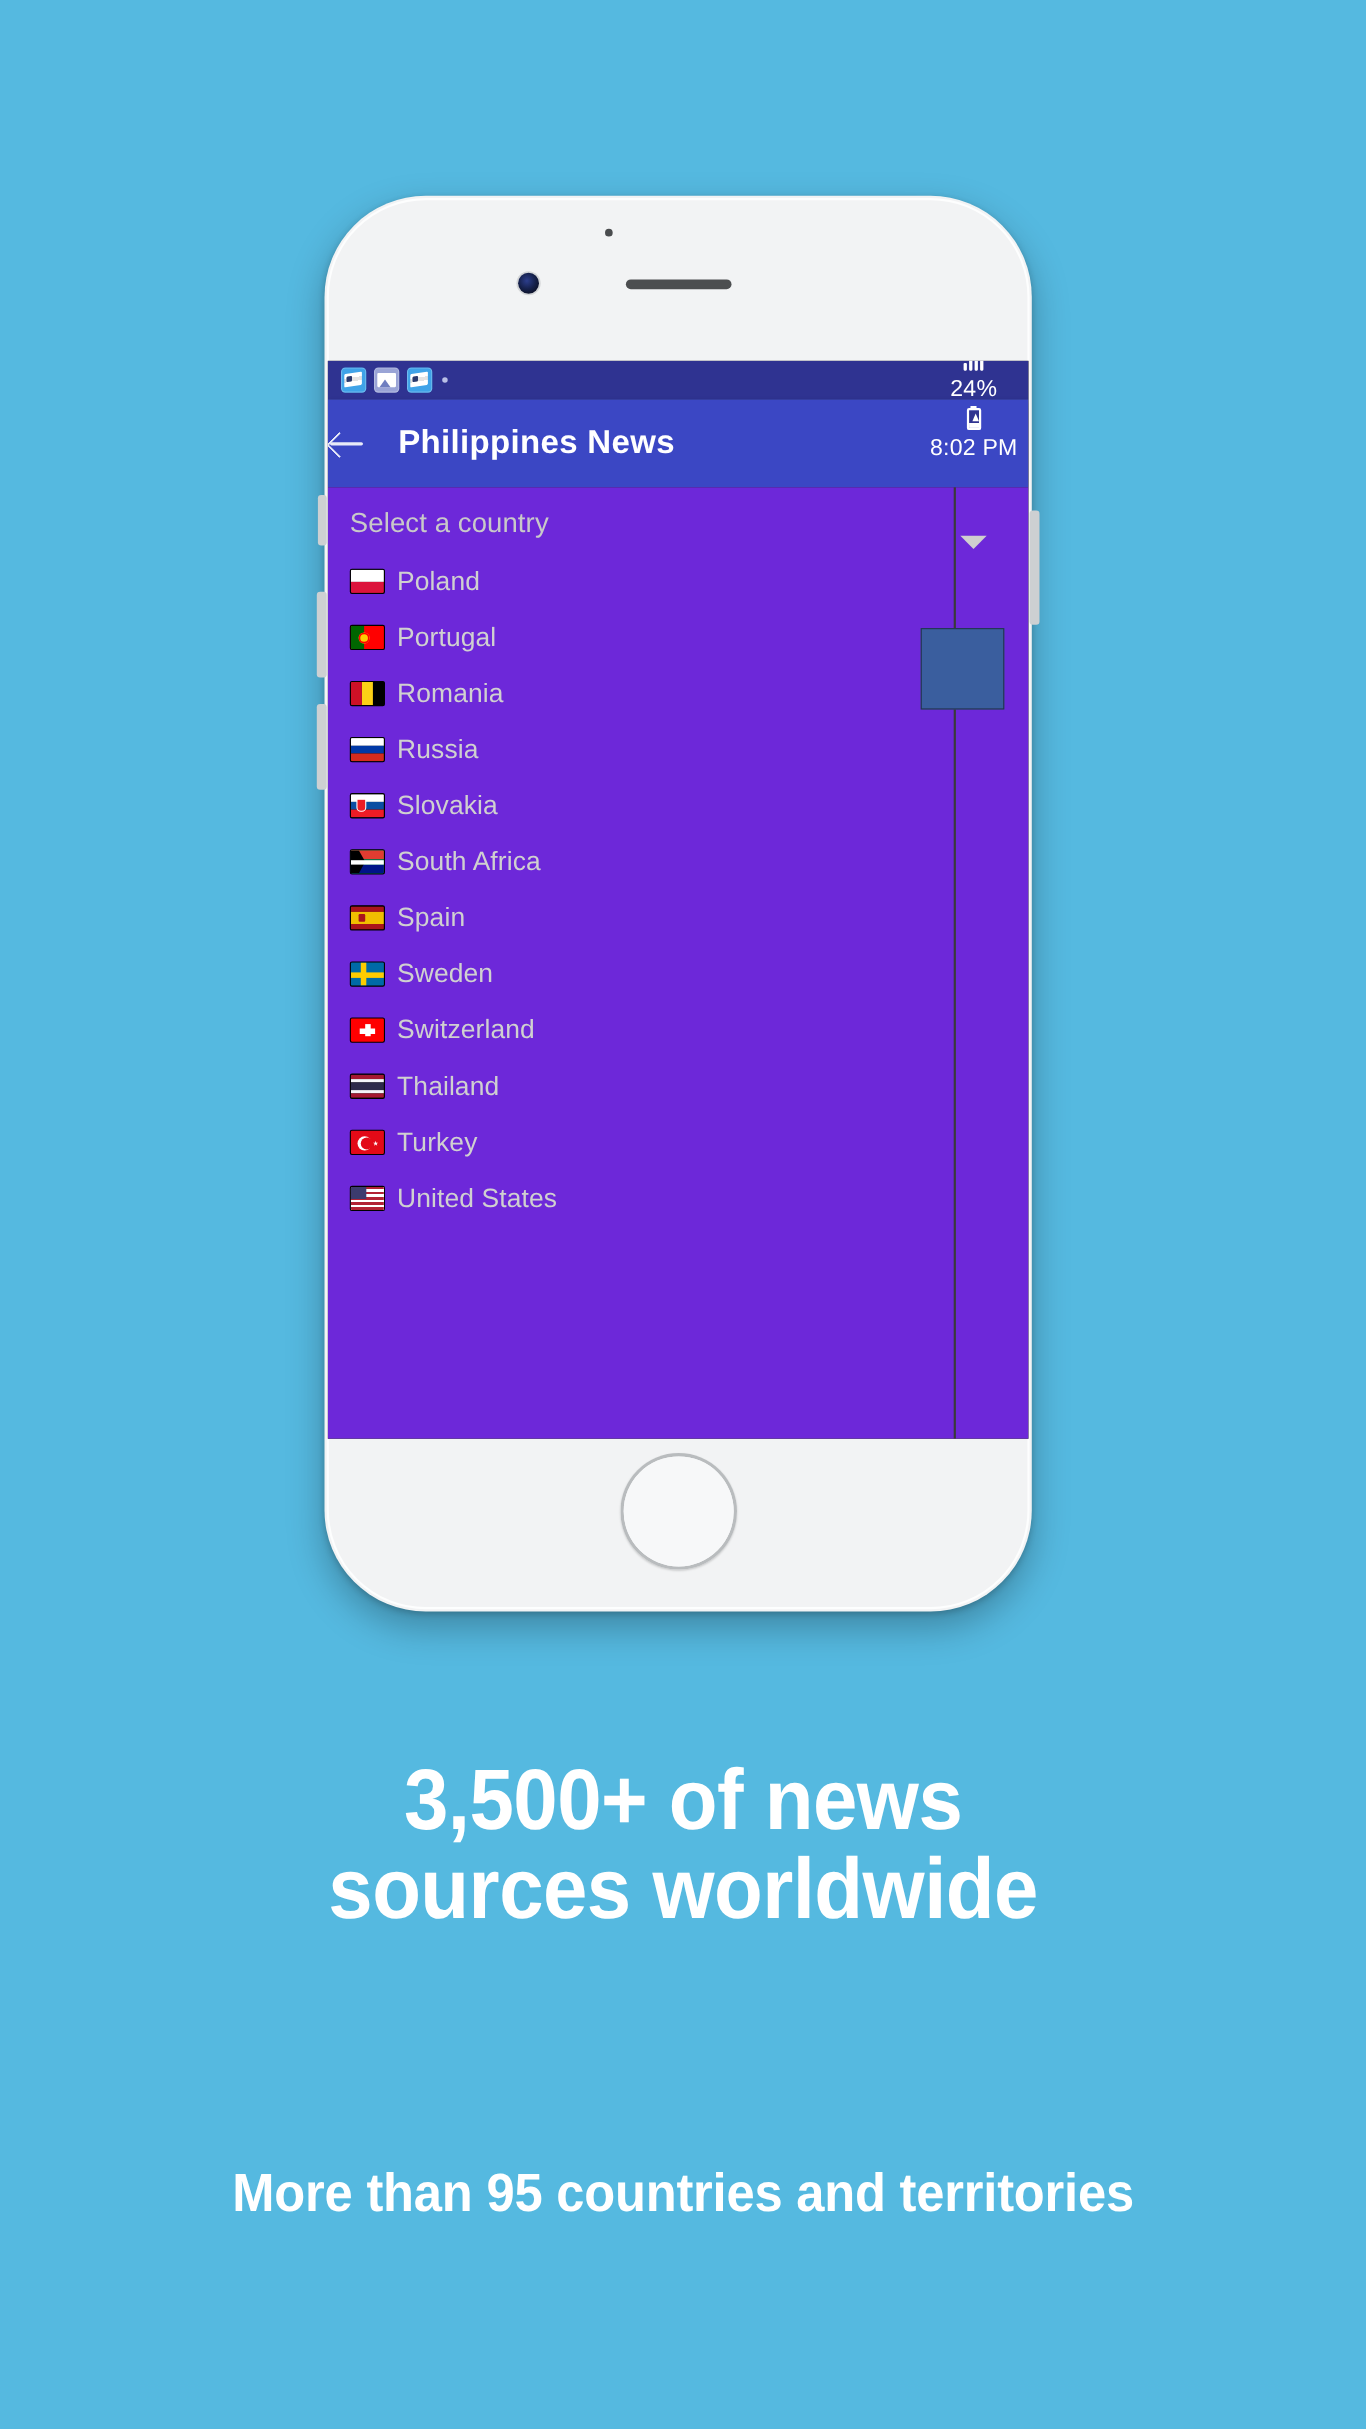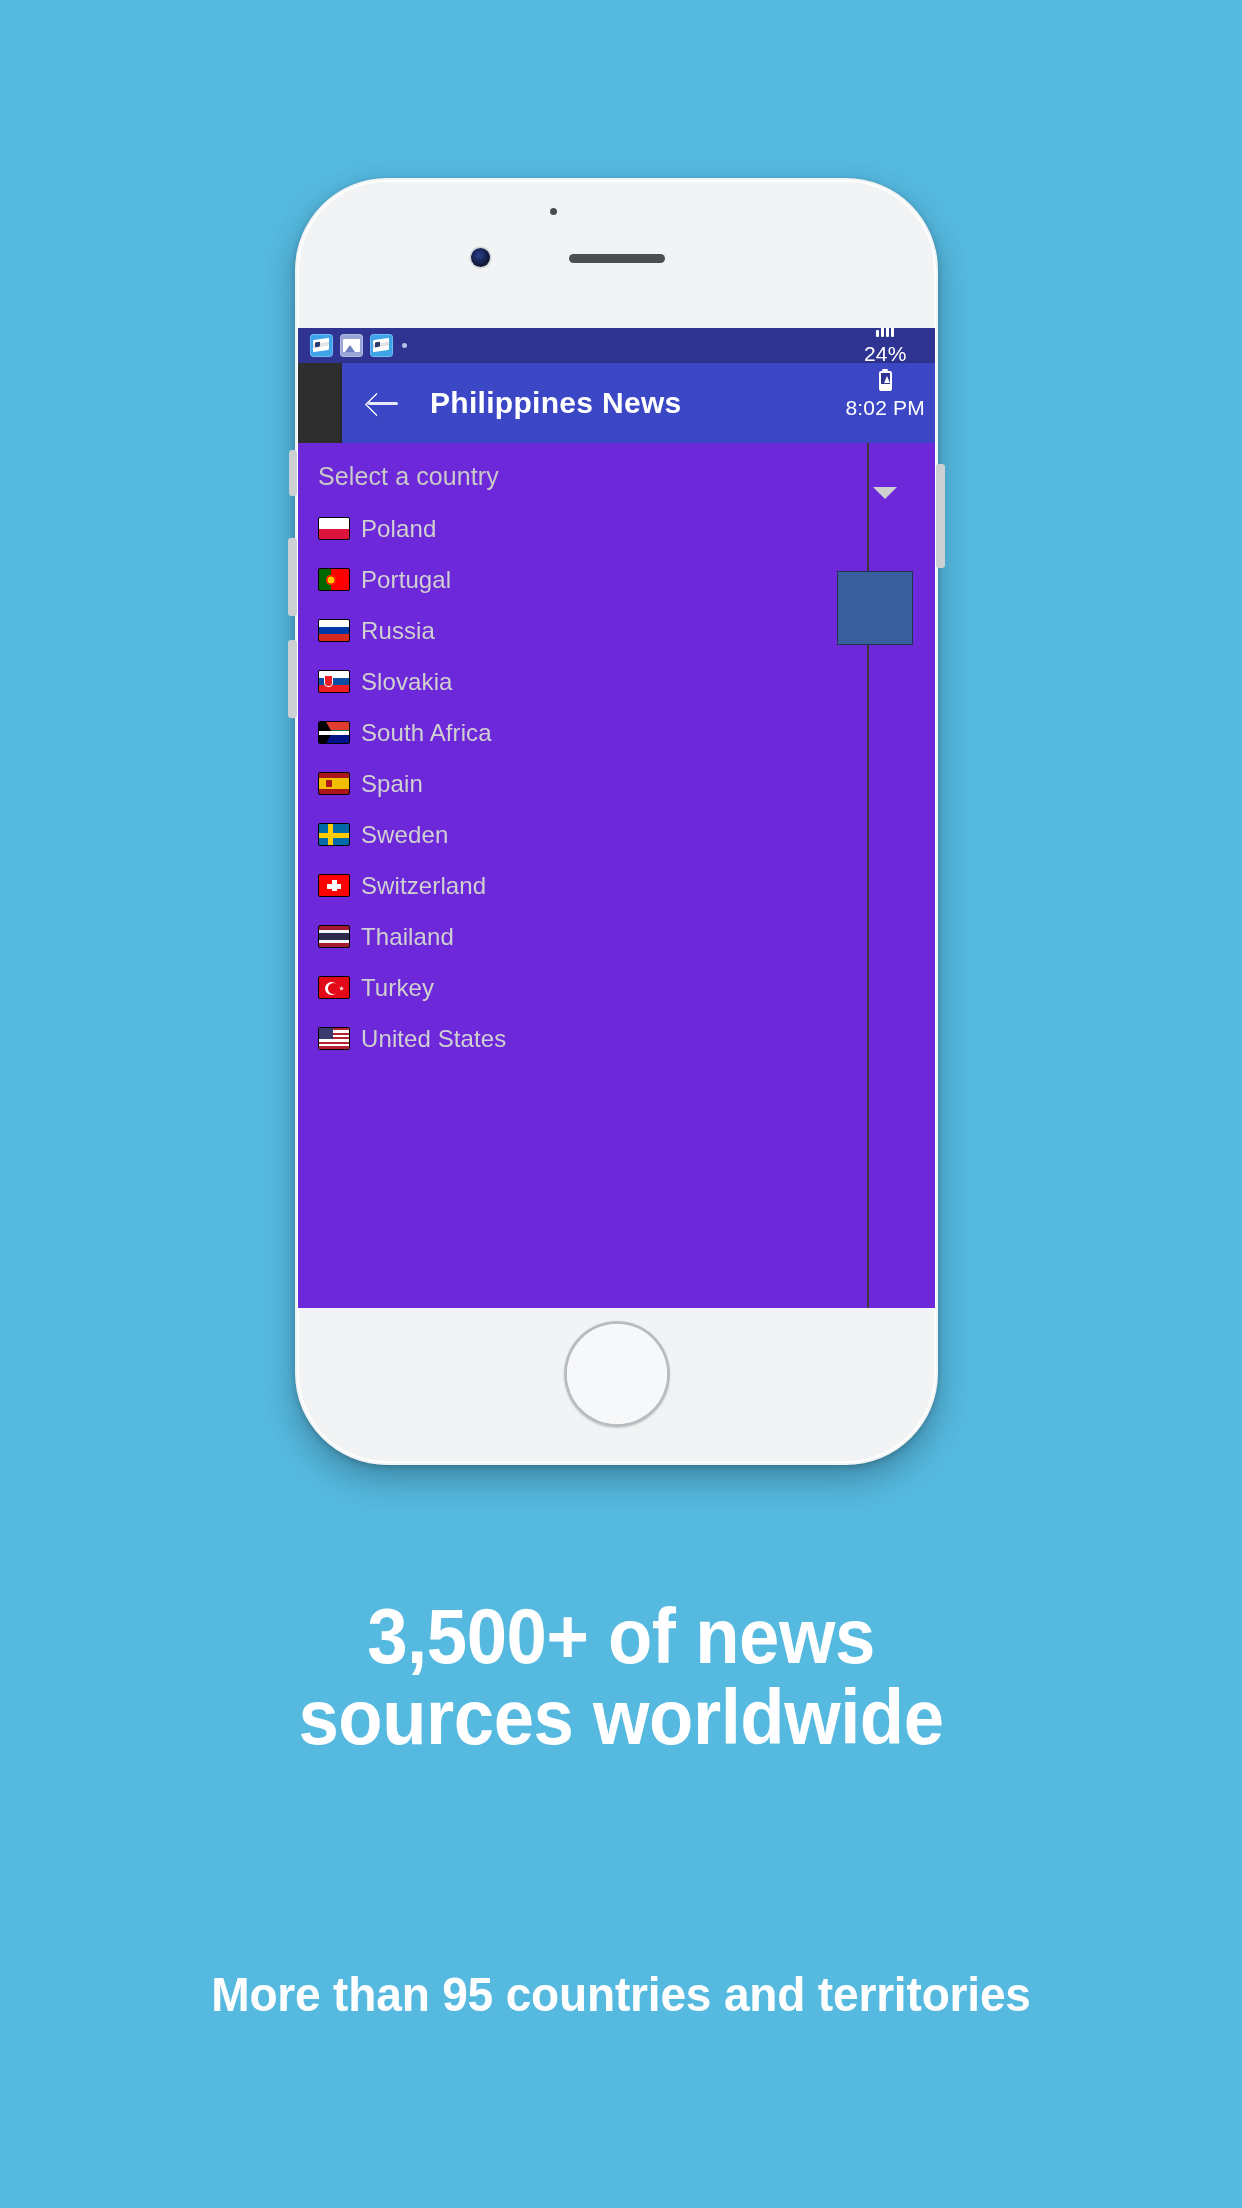--- a/index.html
+++ b/index.html
@@ -139,23 +139,22 @@
   }
   .ico-battery::after{
     content:""; position:absolute; left:3px; top:3px;
     width:0; height:0; border-left:3px solid transparent;
     border-right:3px solid transparent; border-bottom:7px solid #ffffff;
   }
 
   
   #app-bar{
     height:80px; background:#3b47c4;
-    display:flex; align-items:center; padding-left:24px; gap:30px;
+    display:flex; align-items:center; gap:30px;
     box-shadow:0 2px 5px rgba(0,0,0,.3);
-    margin-left:44px;
   }
   #back-arrow{ width:34px; height:34px; position:relative; flex:none; }
   #back-arrow::before{
     content:""; position:absolute; left:2px; top:16px; width:30px; height:2.6px;
     background:#e8eaf8; border-radius:2px;
   }
   #back-arrow::after{
     content:""; position:absolute; left:2px; top:10px; width:15px; height:15px;
     border-left:2.6px solid #e8eaf8; border-bottom:2.6px solid #e8eaf8;
     transform:rotate(45deg); border-radius:1px;
@@ -352,20 +351,28 @@
               <span class="cname">Poland</span>
             </div>
             <div class="country-row">
               <span class="flag f-portugal">
                 <i></i>
                 <i></i>
               </span>
               <span class="cname">Portugal</span>
             </div>
             <div class="country-row">
+              <span class="flag f-romania">
+                <i></i>
+                <i></i>
+                <i></i>
+              </span>
+              <span class="cname">Romania</span>
+            </div>
+            <div class="country-row">
               <span class="flag f-russia">
                 <i></i>
                 <i></i>
                 <i></i>
               </span>
               <span class="cname">Russia</span>
             </div>
             <div class="country-row">
               <span class="flag f-slovakia">
                 <i></i>

